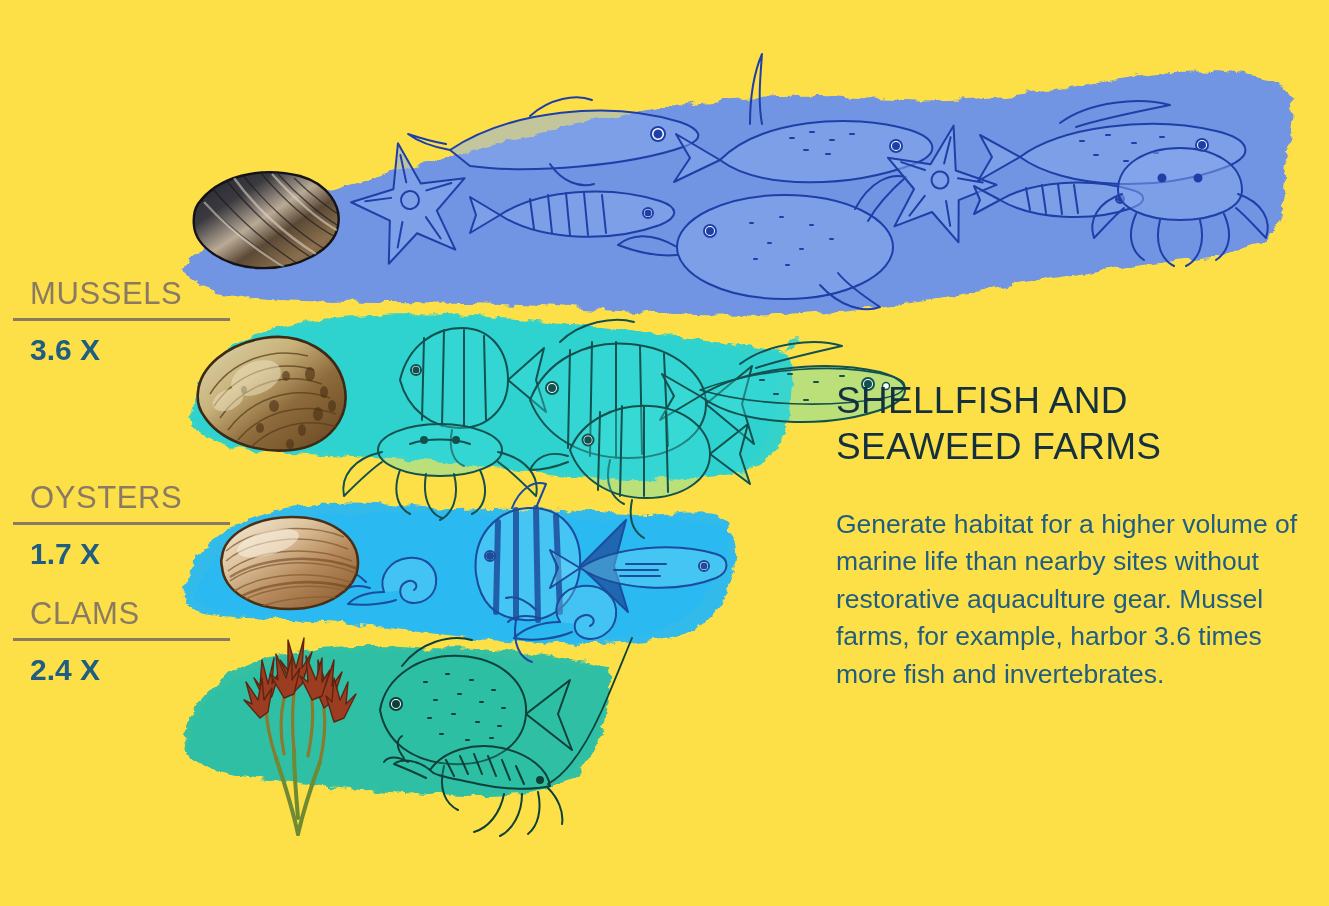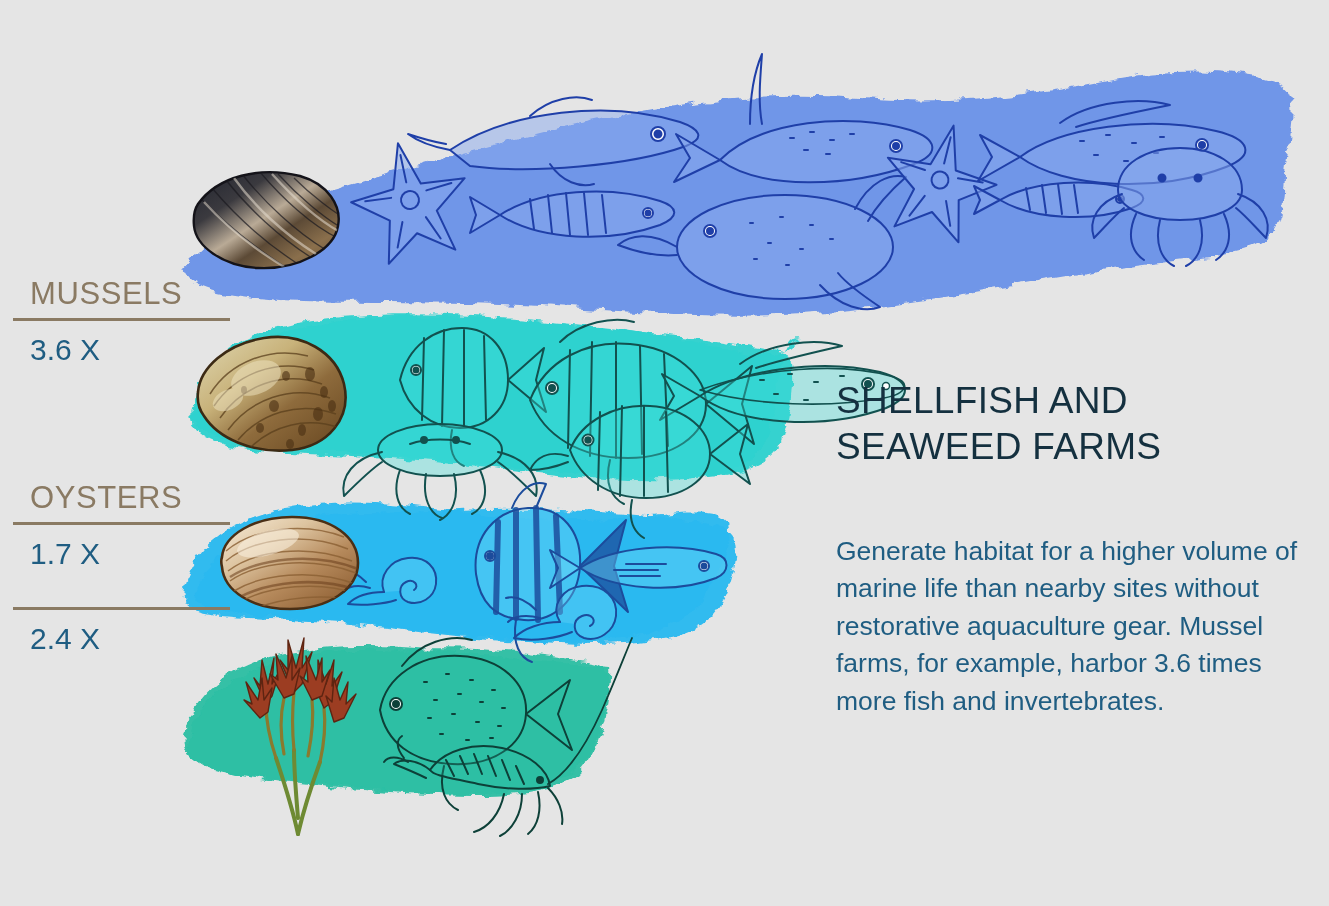--- a/index.html
+++ b/index.html
@@ -8,21 +8,21 @@
     width: 1329px;
     height: 906px;
     background: #ffffff;
     font-family: "Liberation Sans", sans-serif;
     overflow: hidden;
   }
   #stage {
     position: relative;
     width: 1329px;
     height: 906px;
-    background: #e5e5e5;
+    background: #fde047;
   }
 
   
   .blob-layer {
     position: absolute;
     left: 0; top: 0;
     width: 1329px; height: 906px;
     pointer-events: none;
   }
 
@@ -43,21 +43,21 @@
   }
   .label-rule {
     width: 217px;
     height: 3px;
     background: #8a7a63;
     margin-top: 9px;
   }
   .label-value {
     font-size: 30px;
     color: #1f5d82;
-    font-weight: 400;
+    font-weight: 700;
     line-height: 1.0;
     padding-left: 17px;
     margin-top: 14px;
     white-space: nowrap;
   }
 
   
   .text-col {
     position: absolute;
     left: 836px;
@@ -65,21 +65,21 @@
     width: 470px;
   }
   .headline {
     font-size: 37px;
     line-height: 1.25;
     color: #14303f;
     letter-spacing: 0.3px;
     font-weight: 400;
   }
   .body-copy {
-    margin-top: 62px;
+    margin-top: 35px;
     font-size: 26.5px;
     line-height: 1.42;
     color: #1f5d82;
     font-weight: 400;
   }
 
   
   .illus { position: absolute; pointer-events: none; }
 </style>
 </head>
@@ -538,20 +538,21 @@
     <div class="label-value">3.6 X</div>
   </div>
 
   <div class="label-block" style="top:482px;">
     <div class="label-name">OYSTERS</div>
     <div class="label-rule"></div>
     <div class="label-value">1.7 X</div>
   </div>
 
   <div class="label-block" style="top:598px;">
+    <div class="label-name">CLAMS</div>
     <div class="label-rule"></div>
     <div class="label-value">2.4 X</div>
   </div>
 
 
   <div class="text-col">
     <div class="headline">SHELLFISH AND SEAWEED FARMS</div>
     <div class="body-copy">Generate habitat for a higher volume of marine life than nearby sites without restorative aquaculture gear. Mussel farms, for example, harbor 3.6 times more fish and invertebrates.</div>
   </div>
 

